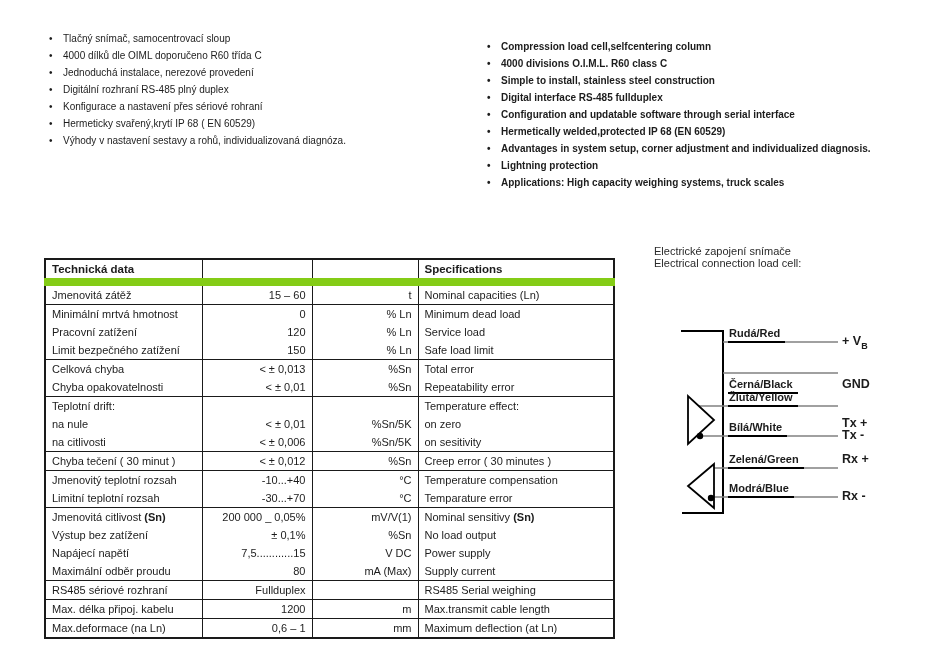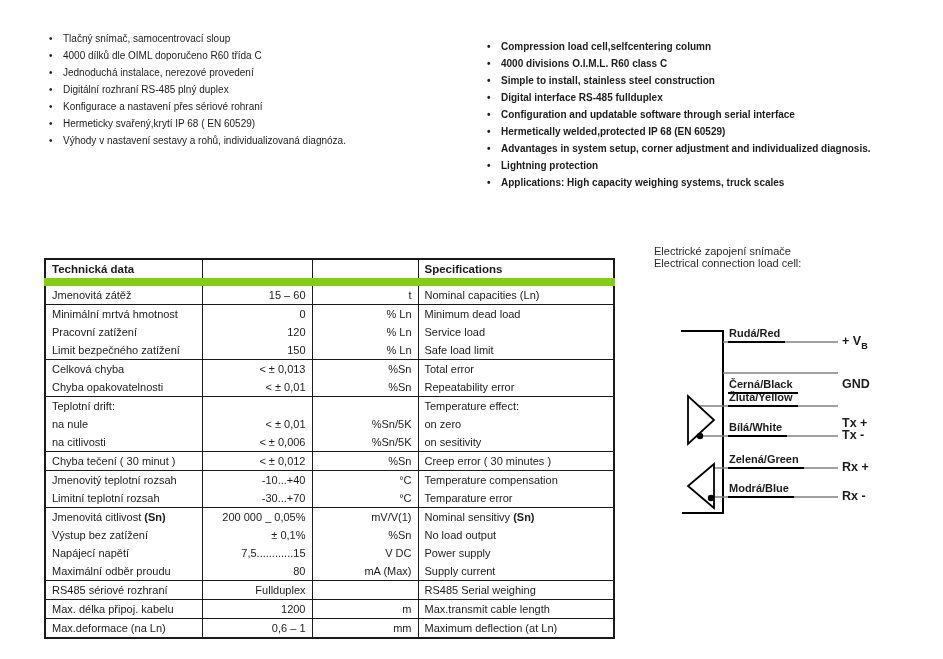--- a/index.html
+++ b/index.html
@@ -230,19 +230,19 @@
     <div id="wire-overlays">
         <div class="wire-label" style="top: 7px;">Rudá/Red</div>
         <div class="wire-signal" style="top: 14px;">+ V<sub>B</sub></div>
         <div class="wire-label" style="top: 38px; margin-top: 20px;">Černá/Black</div>
         <div class="wire-signal" style="top: 45px; margin-top: 12px;">GND</div>
         <div class="wire-label" style="top: 71px;">Žlutá/Yellow</div>
         <div class="wire-signal" style="top: 96px;">Tx +</div>
         <div class="wire-label" style="top: 101px;">Bílá/White</div>
         <div class="wire-signal" style="top: 108px;">Tx -</div>
         <div class="wire-label" style="top: 133px;">Zelená/Green</div>
-        <div class="wire-signal" style="top: 140px; text-align: center;">Rx +</div>
+        <div class="wire-signal" style="top: 132px; text-align: center;">Rx +</div>
         <div class="wire-label" style="top: 162px;">Modrá/Blue</div>
         <div class="wire-signal" style="top: 169px;">Rx -</div>
       </div>
   </div>
 
 </div>
 
 </body></html>

